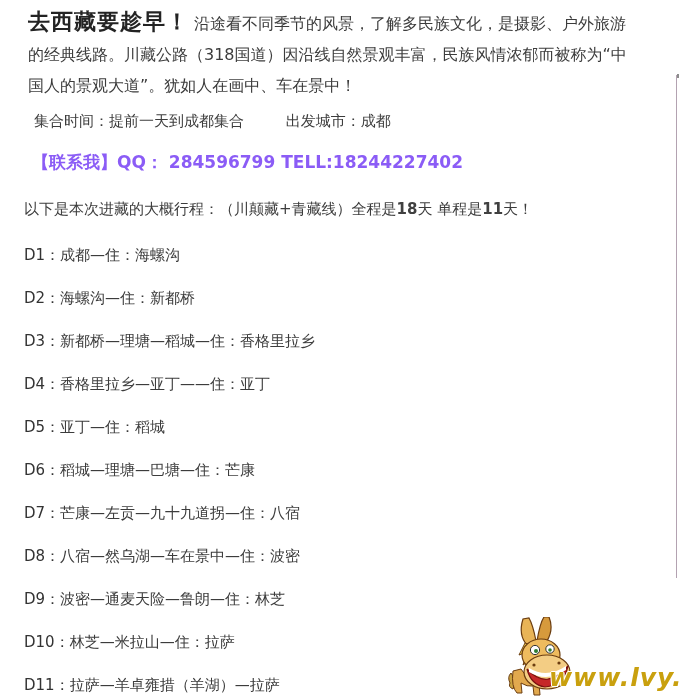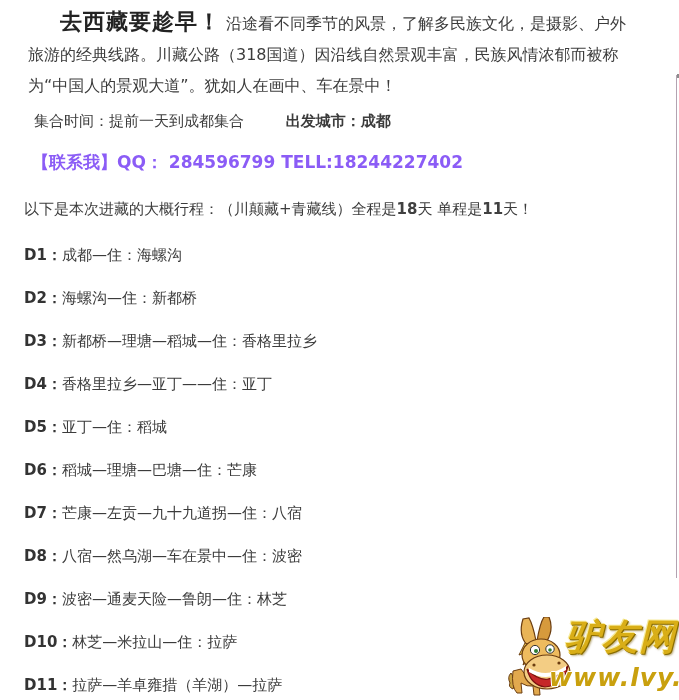--- a/index.html
+++ b/index.html
@@ -4,33 +4,33 @@
 <style>
   html,body{margin:0;padding:0;}
   body{
     width:679px;height:700px;position:relative;overflow:hidden;
     background:#ffffff;color:#3c3c3c;
     font-family:"DejaVu Sans","Liberation Sans",sans-serif;
   }
   .abs{position:absolute;}
   
   .para{left:28px;top:6px;width:614px;font-size:16px;line-height:31px;}
-  .para .title{font-size:22px;font-weight:bold;color:#232323;letter-spacing:1px;margin-left:32px;}
+  .para .title{font-size:22px;font-weight:bold;color:#232323;letter-spacing:1px;}
   
   .meet{left:34px;top:112px;font-size:15px;}
-  .meet .city{margin-left:37px;font-weight:bold;}
+  .meet .city{margin-left:37px;}
   
   .contact{left:32px;top:151px;font-size:17px;font-weight:bold;color:#8b5cf6;}
   
   .intro{left:24px;top:200px;font-size:15px;}
   .intro b{font-weight:bold;color:#404040;}
   
   .days{left:24px;top:246px;width:600px;}
   .day-row{height:18px;margin-bottom:25px;font-size:15px;white-space:nowrap;}
-  .day-label{font-weight:bold;color:#333;}
+  .day-label{font-weight:normal;color:#333;}
   
   .vline{left:676px;top:75px;width:1px;height:503px;background:#b3a2b1;}
   .vnotch{left:677px;top:74px;width:2px;height:4px;background:#8d8d8d;}
   
   .logo{right:0;bottom:0;width:172px;height:85px;}
   .logo .donkey{position:absolute;left:0;bottom:1px;}
   .logo .site-name{
     position:absolute;left:58px;top:-2px;
     font-size:36px;font-weight:bold;font-style:italic;letter-spacing:1px;
     color:#d9ae17;
@@ -103,15 +103,14 @@
     <path d="M22,51 Q40,62 59,49 L59,53 Q40,66 22,55 Z" fill="#ffffff"></path>
 
     <circle cx="27" cy="48" r="1.6" fill="#6b3d10"></circle>
     <circle cx="52" cy="46" r="1.6" fill="#6b3d10"></circle>
 
     <circle cx="28" cy="33" r="4.6" fill="#ffffff" stroke="#333333" stroke-width="1"></circle>
     <circle cx="29" cy="34" r="2" fill="#2e7d32"></circle>
     <circle cx="43" cy="32" r="4.2" fill="#ffffff" stroke="#333333" stroke-width="1"></circle>
     <circle cx="43" cy="33" r="1.8" fill="#2e7d32"></circle>
   </svg>
-  <div class="site-name">驴友网</div>
   <div class="site-url">www.lvy.cn</div>
 </div>
 
 </body></html>

